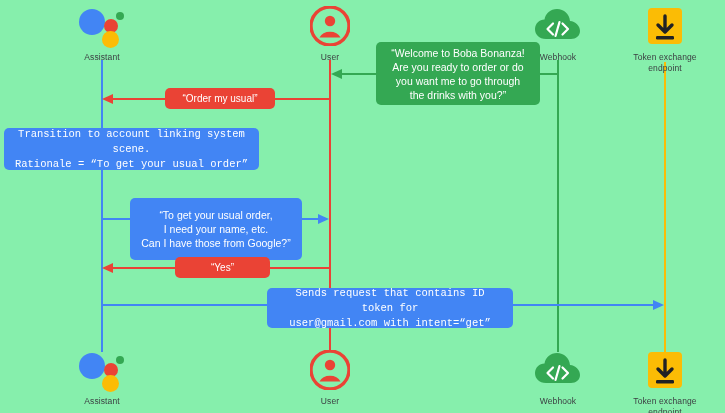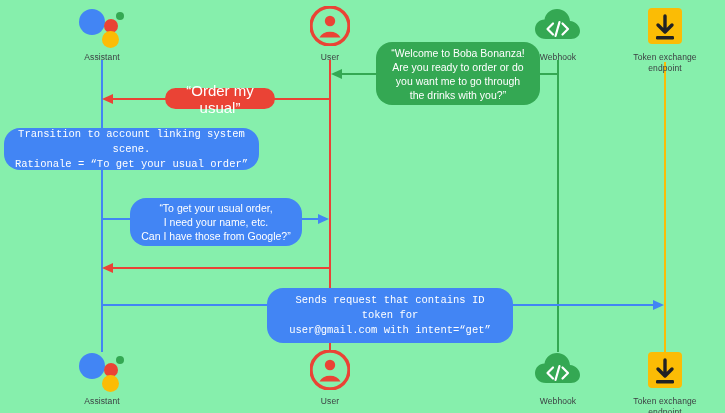--- a/index.html
+++ b/index.html
@@ -69,31 +69,31 @@
   .ga-yellow {
     position: absolute;
     left: 23px; top: 25px;
     width: 17px; height: 17px;
     border-radius: 50%;
     background: #FBBC05;
   }
   
   .msg {
     position: absolute;
-    border-radius: 16px;
+    border-radius: 5px;
     box-sizing: border-box;
     display: flex;
     align-items: center;
     justify-content: center;
     text-align: center;
     color: #ffffff;
   }
   .msg-red {
     background: #EA4335;
-    font-size: 15px;
+    font-size: 10px;
     font-family: "Liberation Sans", sans-serif;
   }
   .msg-green {
     background: #34A853;
     font-size: 10.5px;
     line-height: 14px;
     font-family: "Liberation Sans", sans-serif;
     padding: 5px 8px;
   }
   .msg-blue {
@@ -239,29 +239,32 @@
     <span class="msg-text">“Order my usual”</span>
   </div>
 
   <div class="msg msg-mono" style="left:4px; top:128px; width:255px; height:42px;">
     <span class="msg-text">Transition to account linking system scene.
 Rationale = “To get your usual order”</span>
   </div>
 
   <div class="arrow-line" style="left:102px; top:218px; width:218px; background:#4285F4;"></div>
   <div class="arrow-head" style="left:318px; top:214px; border-top:5px solid transparent; border-bottom:5px solid transparent; border-left:11px solid #4285F4;"></div>
-  <div class="msg msg-blue" style="left:130px; top:198px; width:172px; height:48px;">
+  <div class="msg msg-blue" style="left:130px; top:198px; width:172px; height:62px;">
     <span class="msg-text">“To get your usual order,
 I need your name, etc.
 Can I have those from Google?”</span>
   </div>
 
   <div class="arrow-line" style="left:112px; top:267px; width:218px; background:#EA4335;"></div>
   <div class="arrow-head" style="left:102px; top:263px; border-top:5px solid transparent; border-bottom:5px solid transparent; border-right:11px solid #EA4335;"></div>
+  <div class="msg msg-red" style="left:175px; top:257px; width:95px; height:21px;">
+    <span class="msg-text">“Yes”</span>
+  </div>
 
   <div class="arrow-line" style="left:102px; top:304px; width:554px; background:#4285F4;"></div>
   <div class="arrow-head" style="left:653px; top:300px; border-top:5px solid transparent; border-bottom:5px solid transparent; border-left:11px solid #4285F4;"></div>
-  <div class="msg msg-mono" style="left:267px; top:288px; width:246px; height:55px;">
+  <div class="msg msg-mono" style="left:267px; top:288px; width:246px; height:40px;">
     <span class="msg-text">Sends request that contains ID token for
 user@gmail.com with intent=“get”</span>
   </div>
 
 </div>
 
 </body></html>

